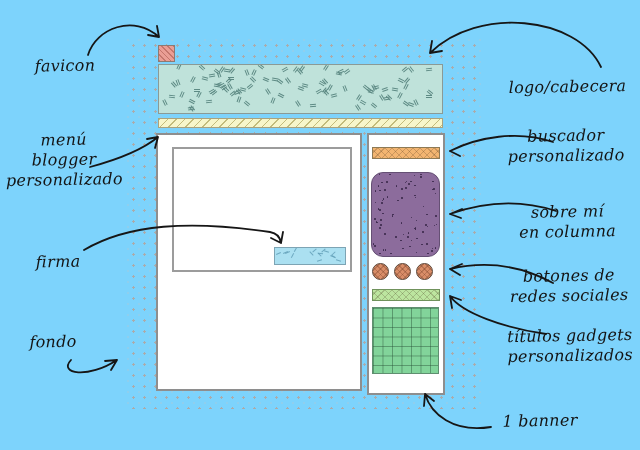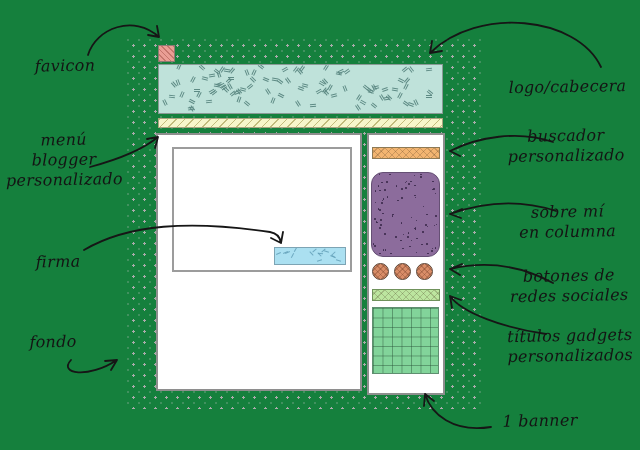--- a/index.html
+++ b/index.html
@@ -1,16 +1,16 @@
 <!DOCTYPE html>
 <html><head>
 <meta charset="utf-8">
 <style>
   html,body{margin:0;padding:0;background:#fff;}
-  .canvas{position:relative;width:640px;height:450px;background:#15803d;overflow:hidden;
+  .canvas{position:relative;width:640px;height:450px;background:#7dd3fc;overflow:hidden;
           font-family:"DejaVu Serif", serif;}
   
   .dots{position:absolute;left:125px;top:37px;width:358px;height:372px;
         background-image:radial-gradient(circle,#ababab 1px,transparent 1.3px),
                          radial-gradient(circle,#c4c4c4 .7px,transparent 1px);
         background-size:11px 11px,11px 11px;
         background-position:3px 3px,8.5px 8.5px;}
   .box{position:absolute;box-sizing:border-box;}
   .favicon{left:158px;top:45px;width:17px;height:17px;border:1px solid #8d7a73;
         background-image:repeating-linear-gradient(45deg,rgba(150,70,60,.45) 0 1px,transparent 1px 4px);}

